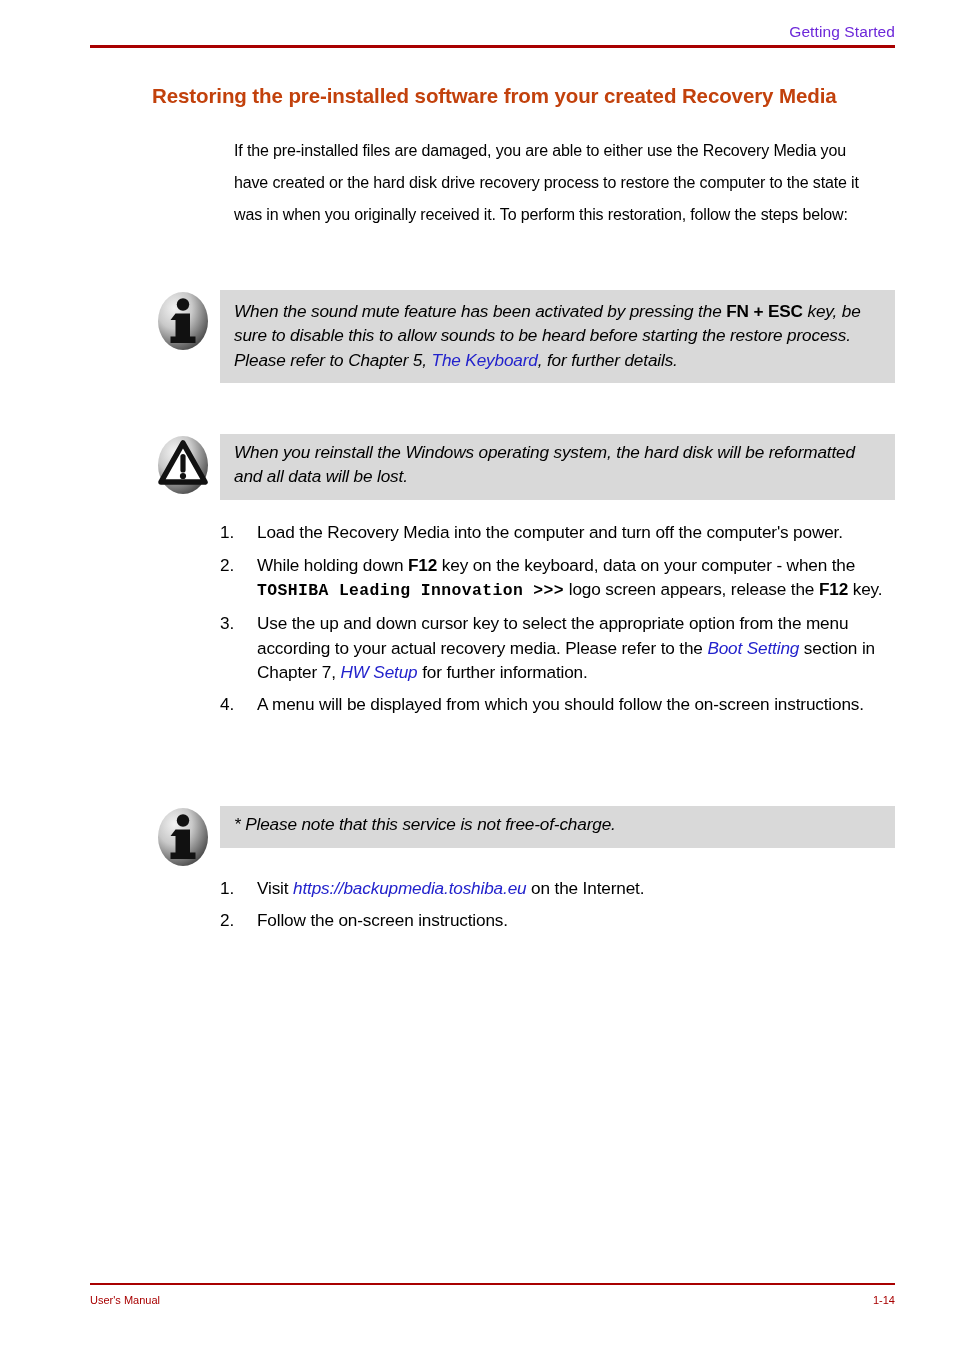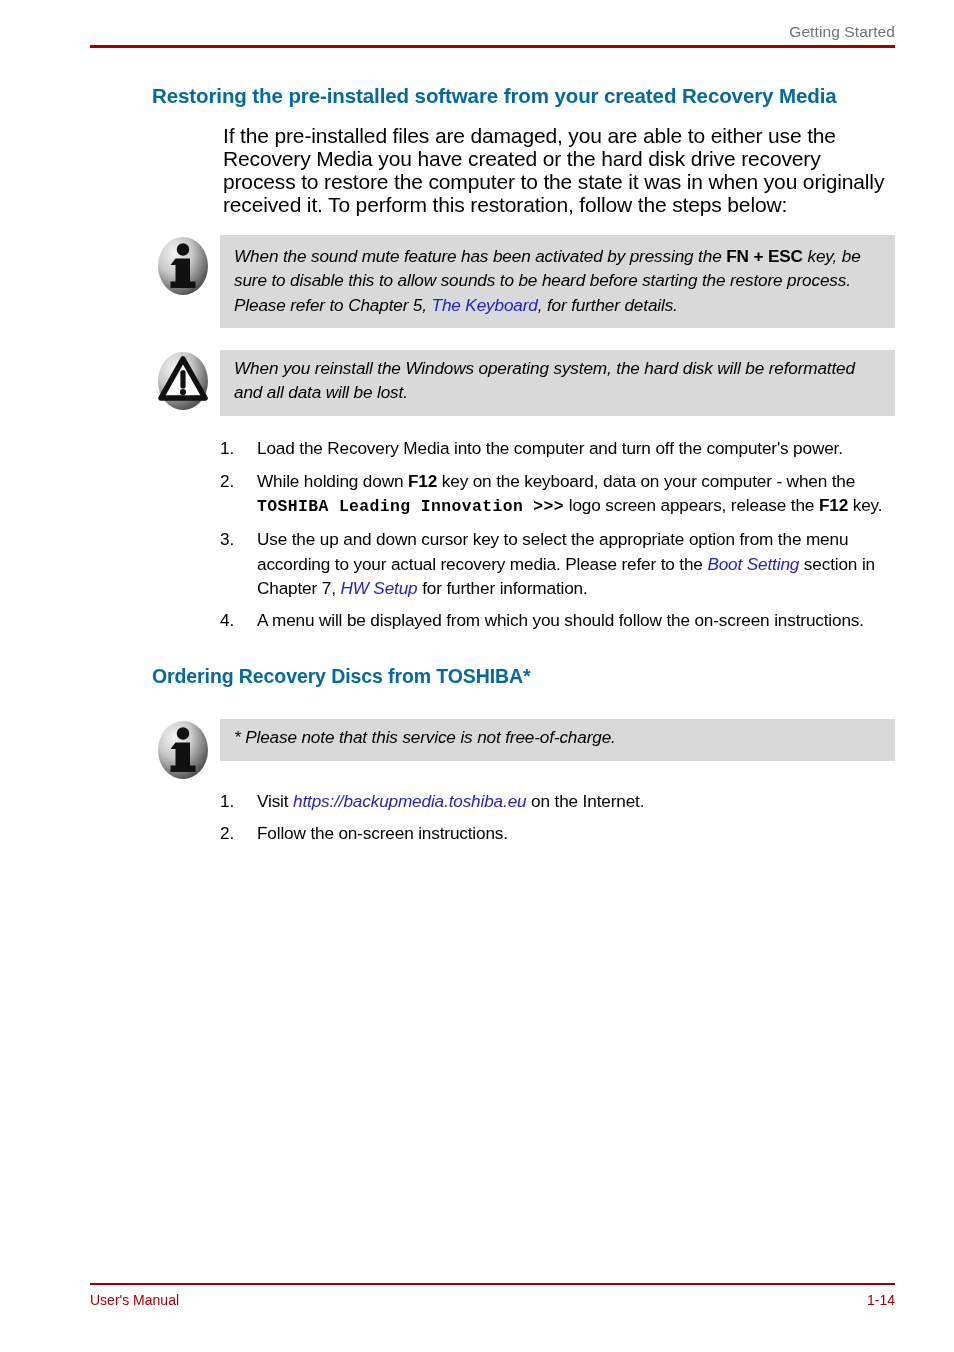--- a/index.html
+++ b/index.html
@@ -25,67 +25,68 @@
 
   
   .header {
     position: absolute;
     left: 90px;
     top: 22px;
     width: 805px;
   }
   .header-text {
     text-align: right;
-    color: #737373;
+    color: #6d28d9;
     font-size: 15.5px;
     line-height: 19px;
     letter-spacing: 0.1px;
   }
   .header-rule {
     margin-top: 4px;
     height: 3px;
     background: #a80000;
   }
 
   
   .content {
     position: absolute;
     left: 152px;
     top: 82px;
     width: 743px;
   }
 
   h1.section-title {
     margin: 0;
-    color: #0369a1;
+    color: #c2410c;
     font-size: 20.5px;
     line-height: 27px;
     font-weight: bold;
     letter-spacing: -0.1px;
   }
   h1.section-title.second {
     font-size: 19.5px;
     line-height: 26px;
   }
 
   .indent {
     margin-left: 68px;
   }
 
   p.body {
-    margin: 3px;
-    font-size: 21px;
-    line-height: 23px;
+    margin: 14px;
+    font-size: 16px;
+    line-height: 32px;
     letter-spacing: -0.15px;
   }
 
   
   .notice {
     position: relative;
     min-height: 58px;
+    margin-top: 29px;
   }
   .notice-icon {
     position: absolute;
     left: -68px;
     top: 0;
     width: 62px;
     height: 62px;
   }
   .notice-body {
     background: #d9d9d9;
@@ -158,21 +159,21 @@
   .footer-rule {
     height: 2px;
     background: #a80000;
   }
   .footer-row {
     margin-top: 6px;
     display: flex;
     justify-content: space-between;
     align-items: baseline;
     color: #a80000;
-    font-size: 14px;
+    font-size: 11px;
     line-height: 19px;
   }
 
   
   .gap-12 { height: 12px; }
   .gap-16 { height: 16px; }
   .gap-18 { height: 18px; }
   .gap-20 { height: 20px; }
   .gap-22 { height: 22px; }
   .gap-30 { height: 30px; }
@@ -254,21 +255,20 @@
           <span class="num">3.</span><span>Use the up and down cursor key to select the appropriate option from the menu according to your actual recovery media. Please refer to the </span><span class="xref">Boot Setting</span><span> section in Chapter 7, </span><span class="xref">HW Setup</span><span> for further information.</span>
         </li>
         <li>
           <span class="num">4.</span><span>A menu will be displayed from which you should follow the on-screen instructions.</span>
         </li>
       </ol>
     </div>
 
     <div class="gap-30"></div>
 
-    <h1 class="section-title second">Ordering Recovery Discs from TOSHIBA*</h1>
 
     <div class="gap-12"></div>
 
     <div class="indent">
 
       <div class="gap-18"></div>
 
       <div class="notice">
         <span class="notice-icon">
           <svg viewBox="0 0 62 62" width="62" height="62" aria-hidden="true">

